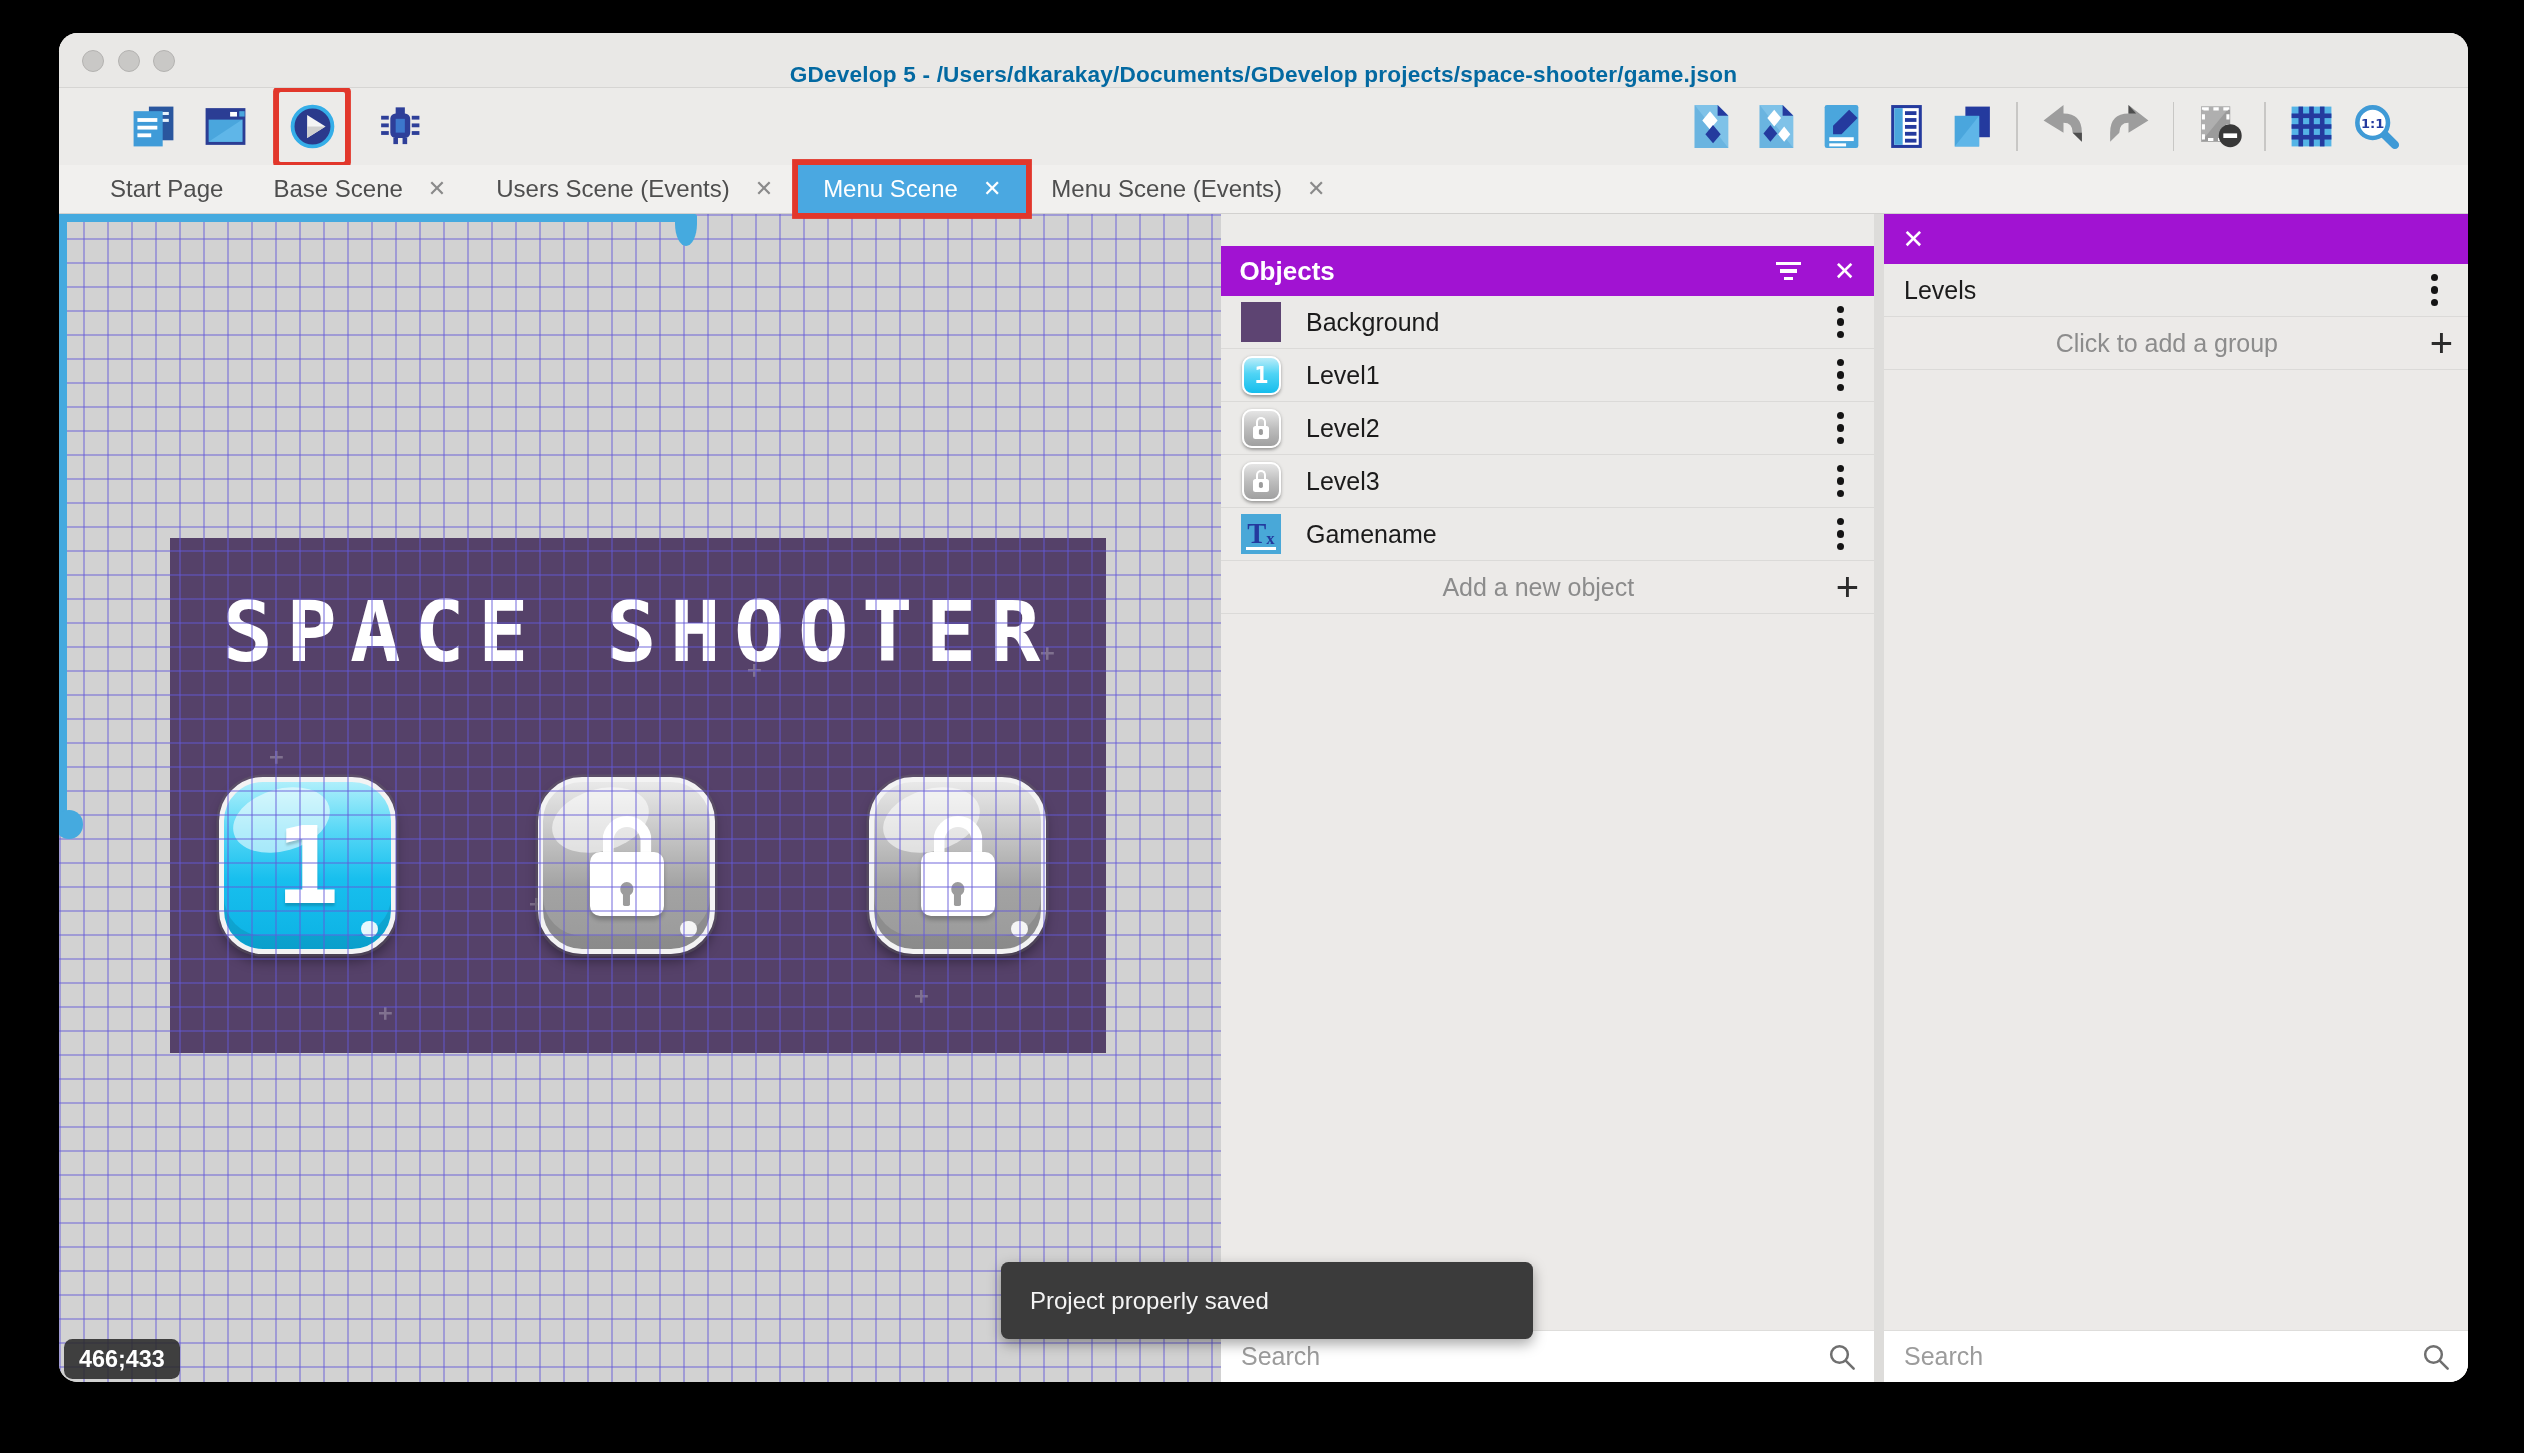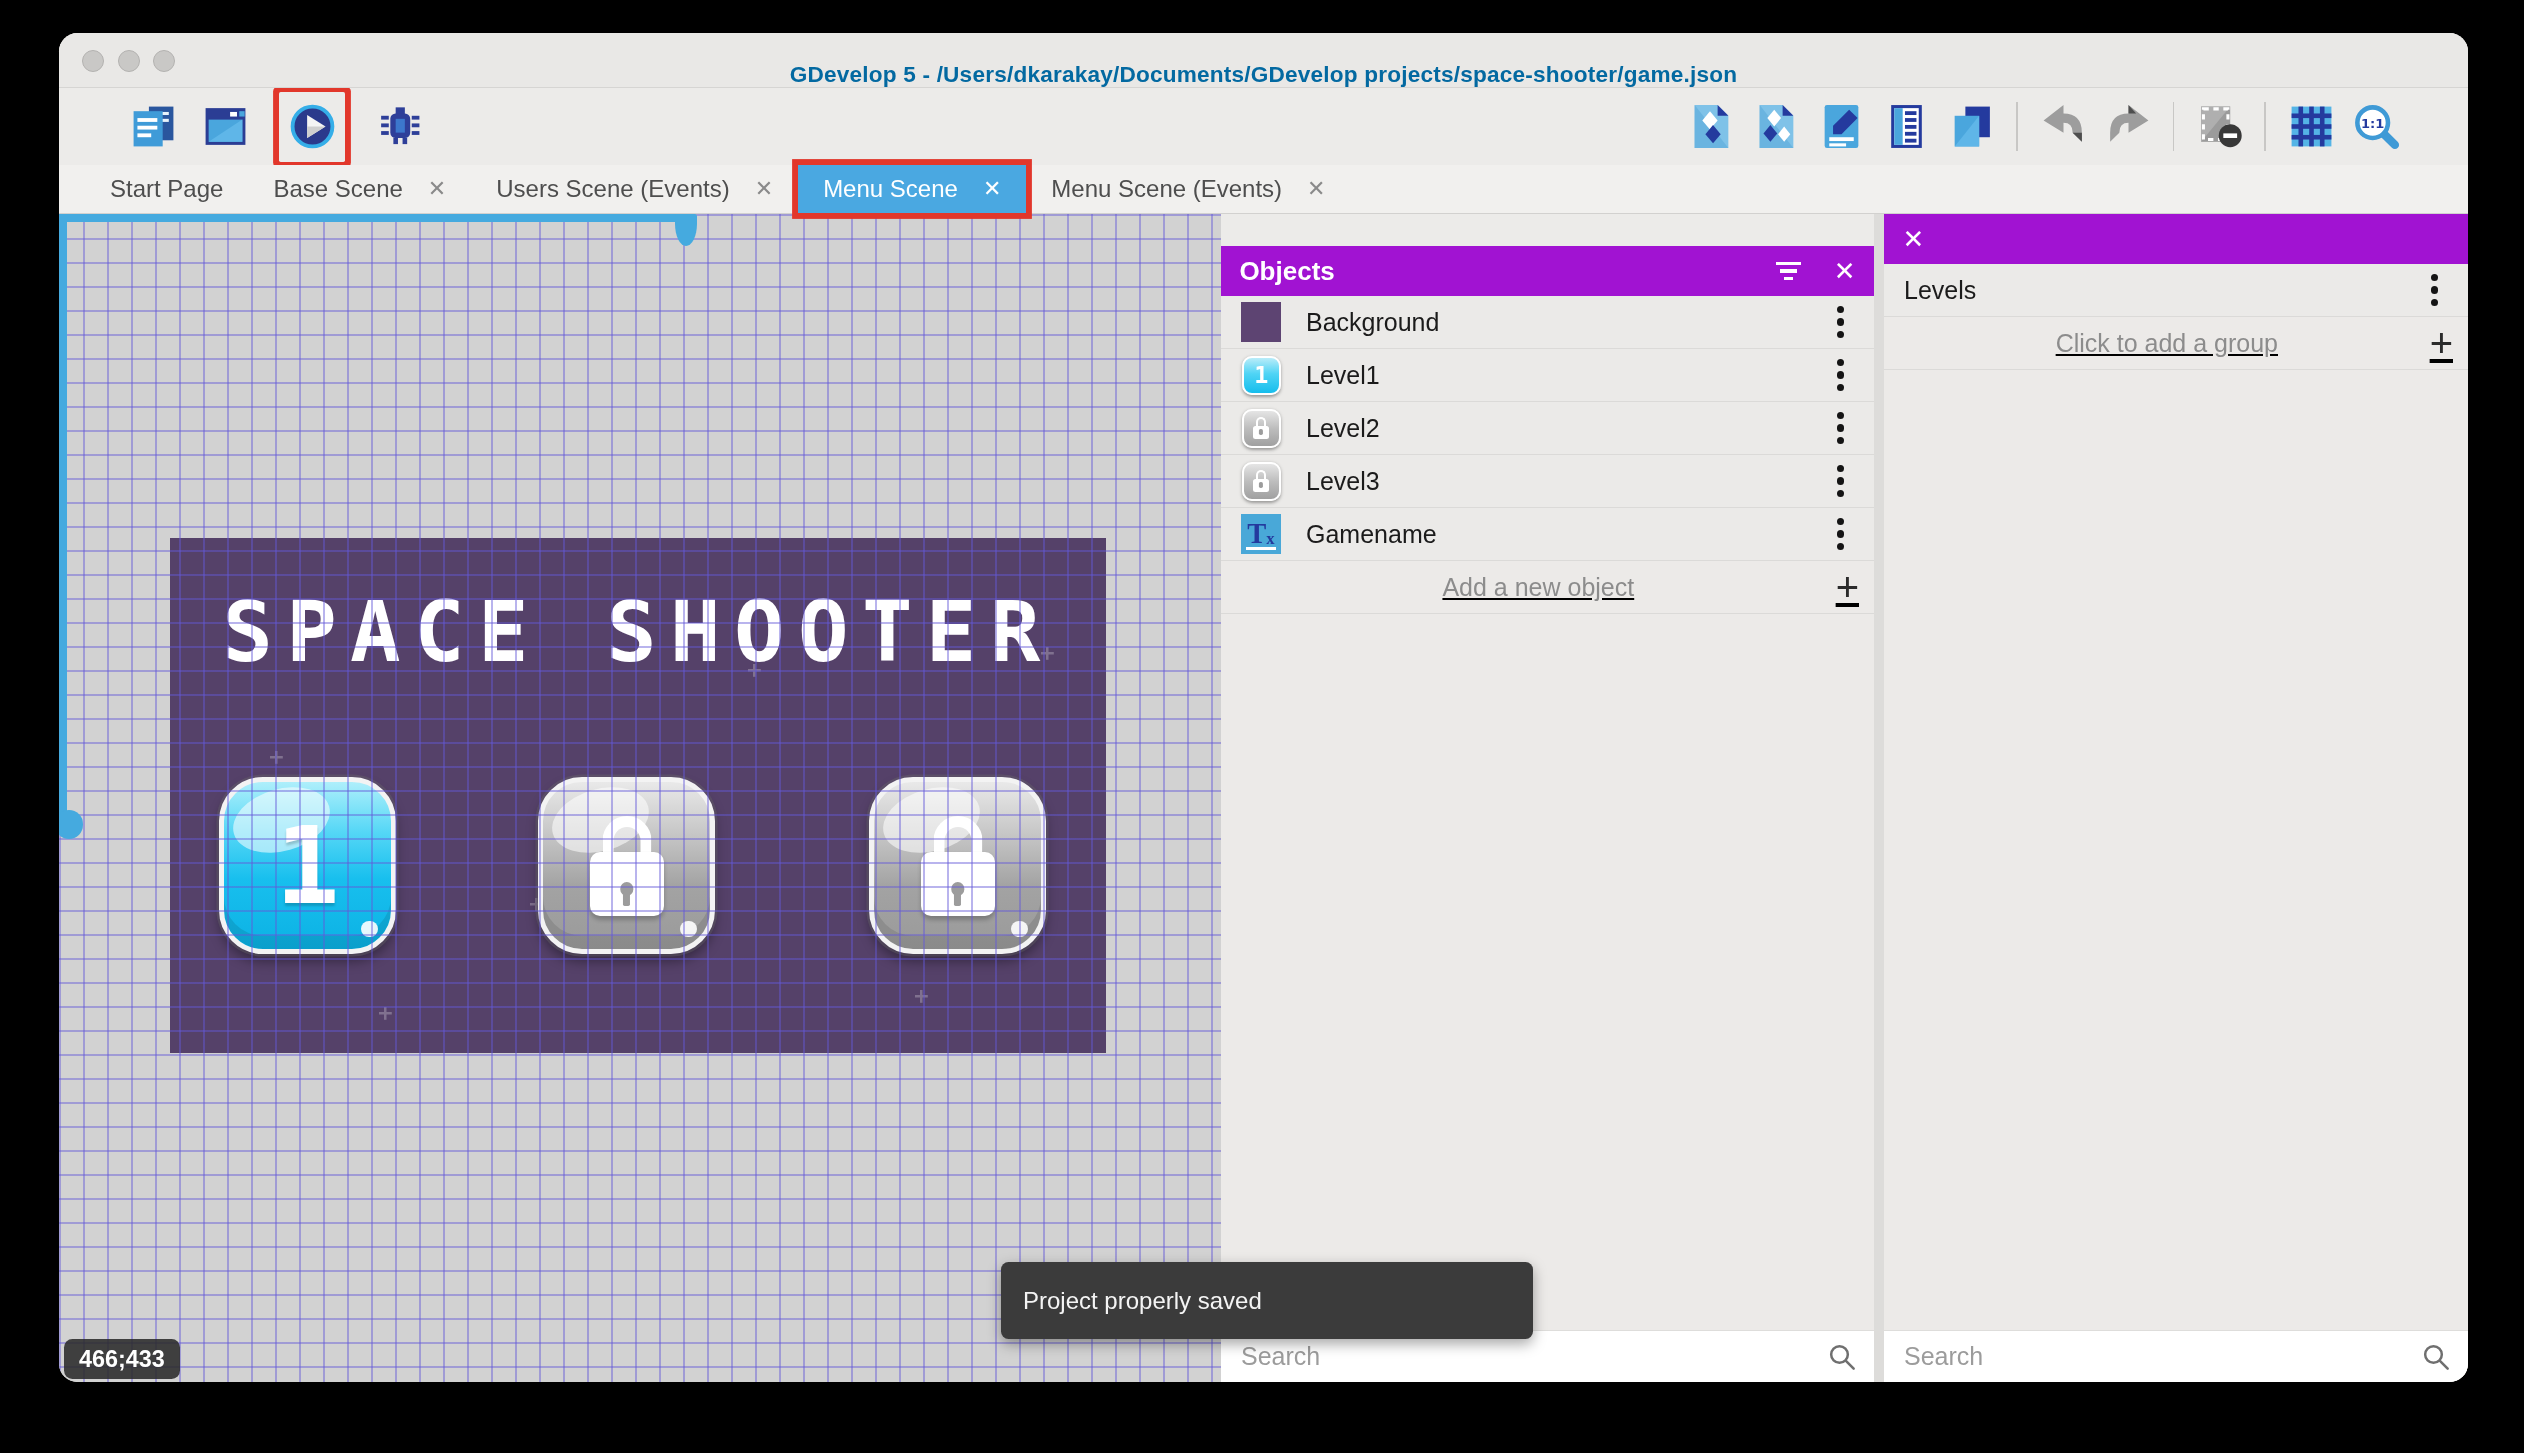--- a/index.html
+++ b/index.html
@@ -105,21 +105,21 @@
   .filter-icon i:nth-child(1){ width:25px; } .filter-icon i:nth-child(2){ width:16.7px; } .filter-icon i:nth-child(3){ width:9.2px; }
   .panel-close { font-size:26px; color:#fff; }
 
   .row { height:53px; display:flex; align-items:center; background:#ebeae8;
          border-bottom:1.7px solid #dbdad8; padding:0 11.7px 0 20px; flex:0 0 auto; }
   .row-label { flex:1; font-size:25px; color:#1b1b1b; padding-left:25px; }
   .row-label.no-icon { padding-left:0; }
   .kebab { width:44px; display:flex; flex-direction:column; align-items:center; }
   .kebab i { width:7.5px; height:7.5px; border-radius:50%; background:#141414; margin:2.5px 0; }
   .add-row { height:53px; display:flex; align-items:center; background:#eceae8;
-             border-bottom:1.7px solid #dbdad8; padding:0 15px 0 20px; flex:0 0 auto;text-decoration:underline; }
+             border-bottom:1.7px solid #dbdad8; padding:0 15px 0 20px; flex:0 0 auto; }
   .add-label { flex:1; text-align:center; font-size:25px; color:#8c8c8c; }
   .plus { font-size:40px; font-weight:300; color:#2b2b2b; line-height:33px; }
 
   .thumb { width:40px; height:40px; flex:0 0 auto; position:relative; }
   .thumb-bg { background:#5d4472; }
   .mini-btn { width:39px; height:39px; margin:0.8px; border-radius:10px; border:2.5px solid #fff;
               box-shadow:0 1.7px 3.3px rgba(0,0,0,.35); display:flex; align-items:center; justify-content:center; position:relative; overflow:hidden;}
   .mini-blue { background:linear-gradient(180deg,#b9ecf9 0%,#4fd4f5 45%,#16bdec 100%); }
   .mini-gray { background:linear-gradient(180deg,#e5e5e5 0%,#bdbdbd 50%,#a0a0a0 100%); }
   .mini-digit { font-family:"DejaVu Sans Mono", monospace; font-weight:bold; font-size:23.4px; color:#fff; }
@@ -139,21 +139,21 @@
   .search-bar { height:52px; background:#fff; border-top:0.8px solid #dedddb; display:flex; align-items:center;
                 padding:0 16.7px 0 20px; flex:0 0 auto; }
   .search-bar input { flex:1; border:none; outline:none; font-size:25px; color:#0f766e;
                       font-family:"Liberation Sans", sans-serif; background:transparent; }
   .search-bar input::placeholder { color:#9c9c9c; }
   .search-bar svg { width:30px; height:30px; flex:0 0 auto; }
 
   
   .toast { position:absolute; left:942px; top:1229px; width:532px; height:77px; z-index:50;
            background:#3b3b3b; border-radius:7.5px; display:flex; align-items:center;
-           padding-left:22px; box-shadow:0 5px 13.4px rgba(0,0,0,.35); }
+           padding-left:29px; box-shadow:0 5px 13.4px rgba(0,0,0,.35); }
   .toast span { color:#f4f4f4; font-size:24px; }
 </style>
 </head>
 <body>
 
 <div class="window">
 
   <div class="titlebar">
     <div class="traffic">
       <span></span>

